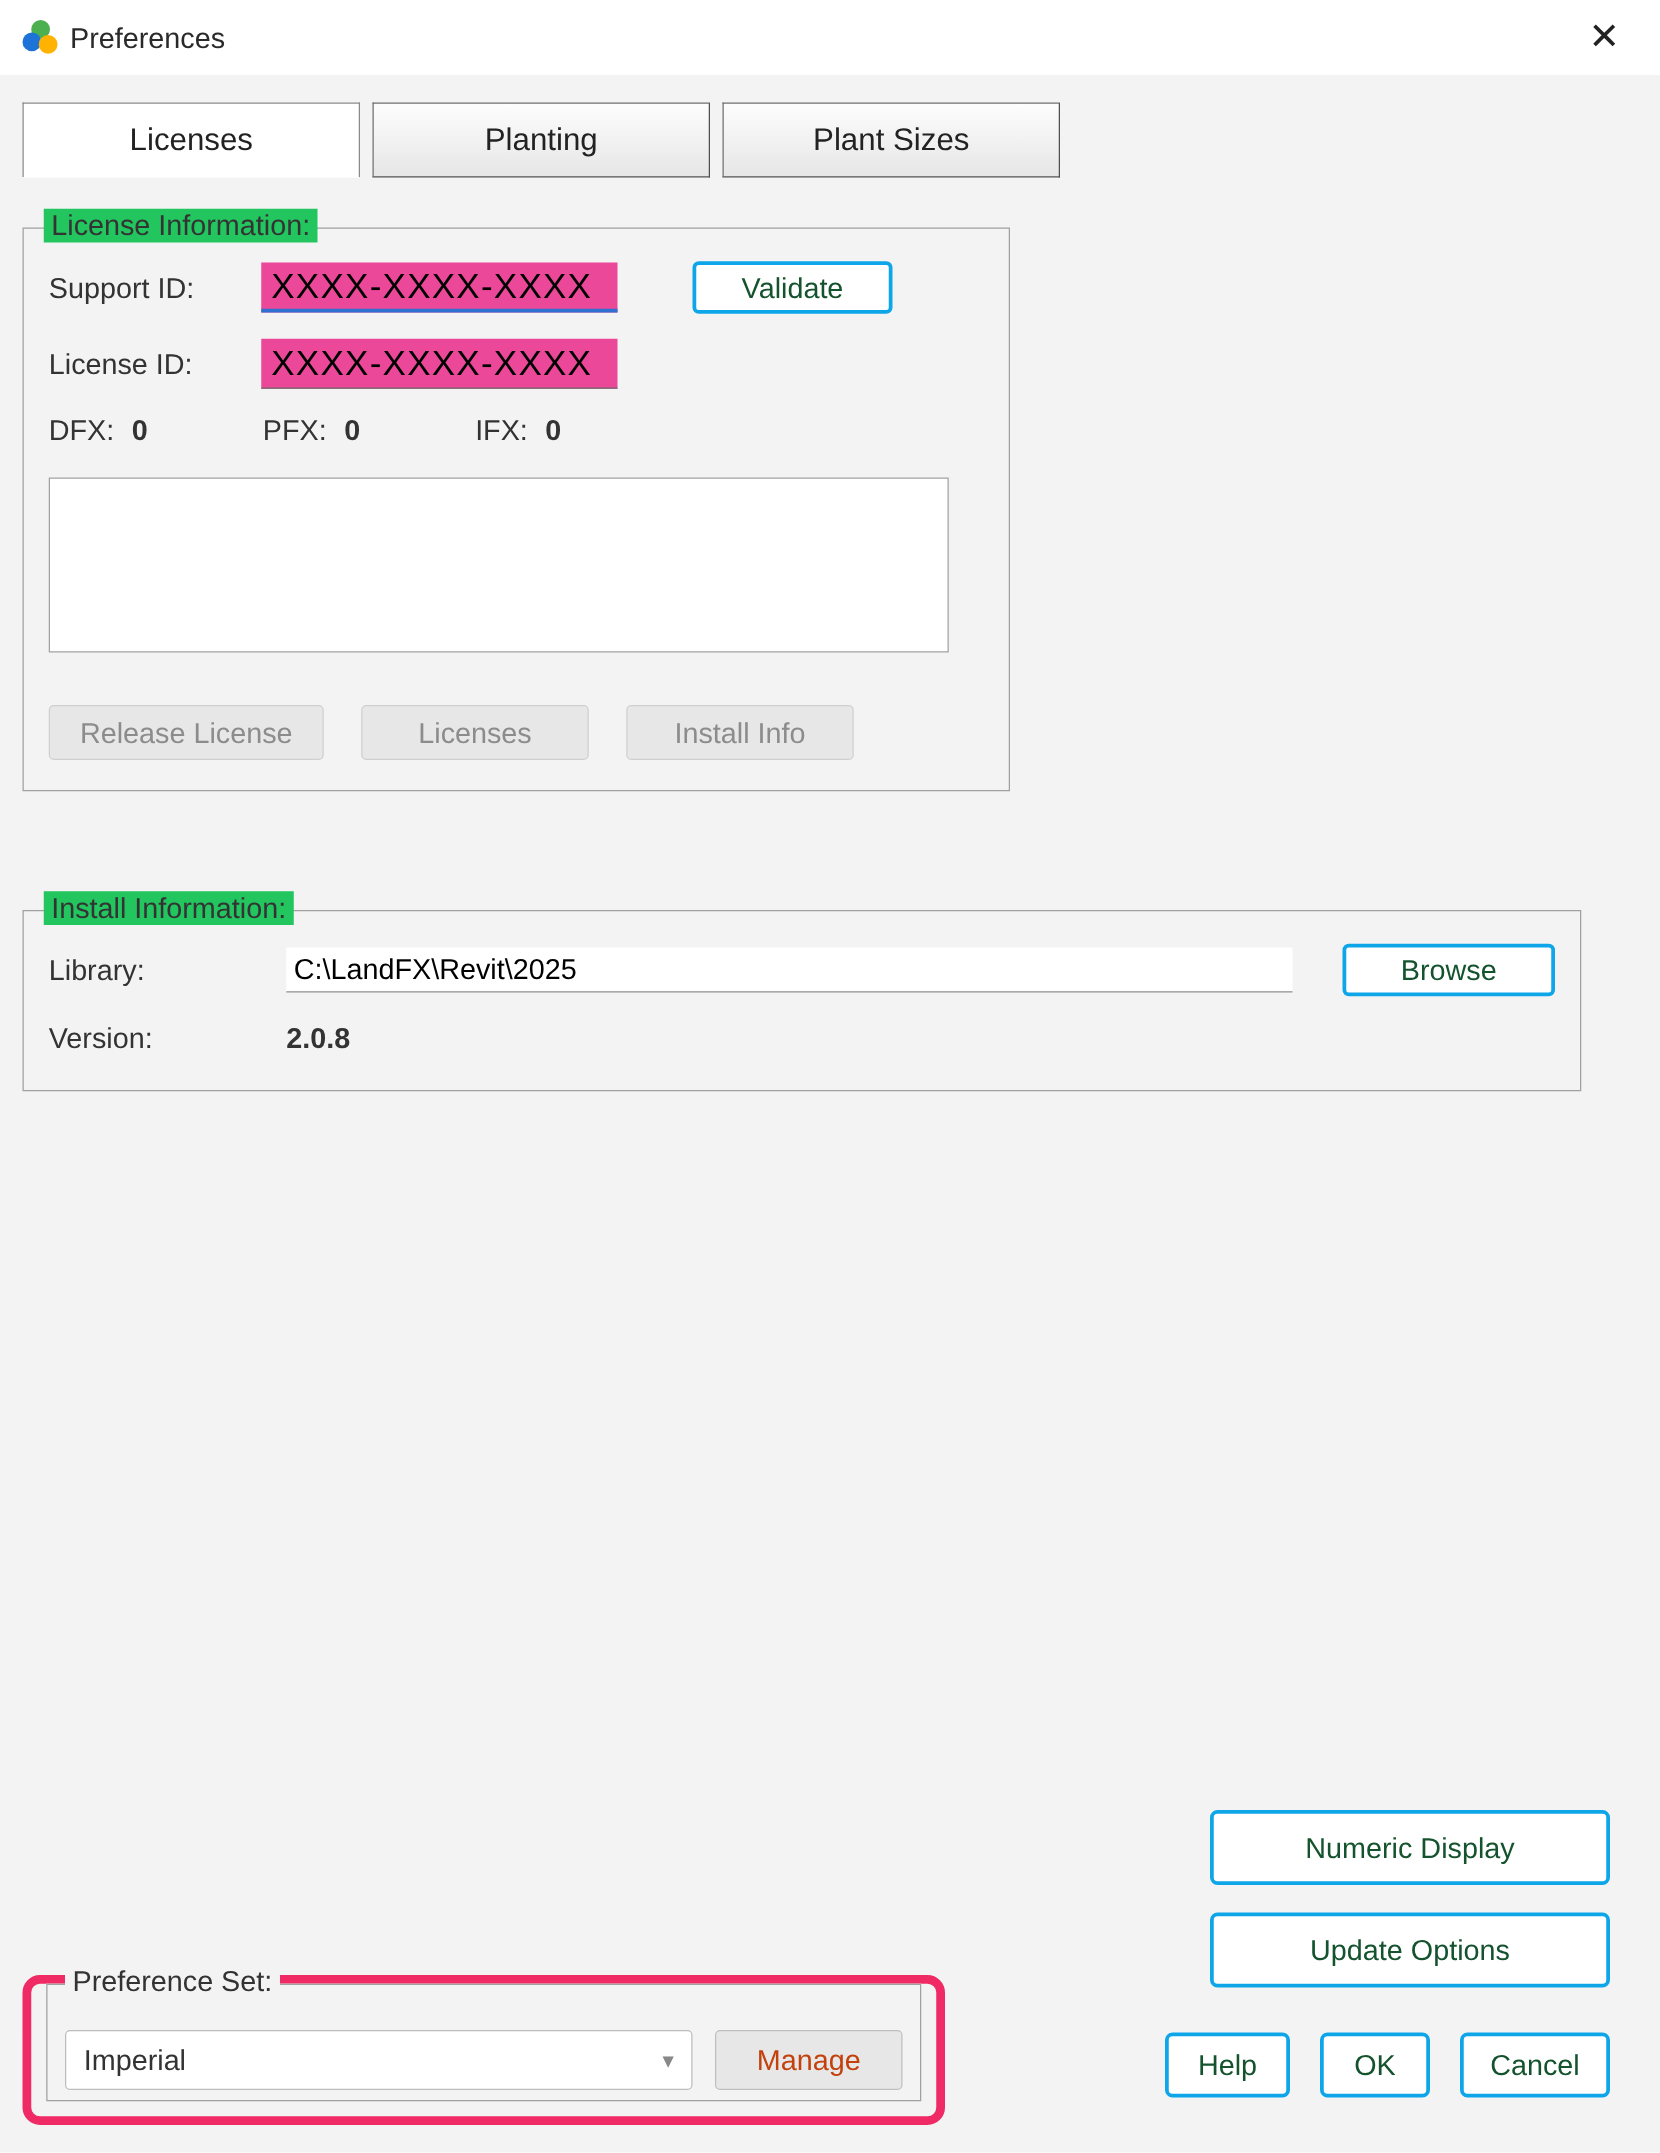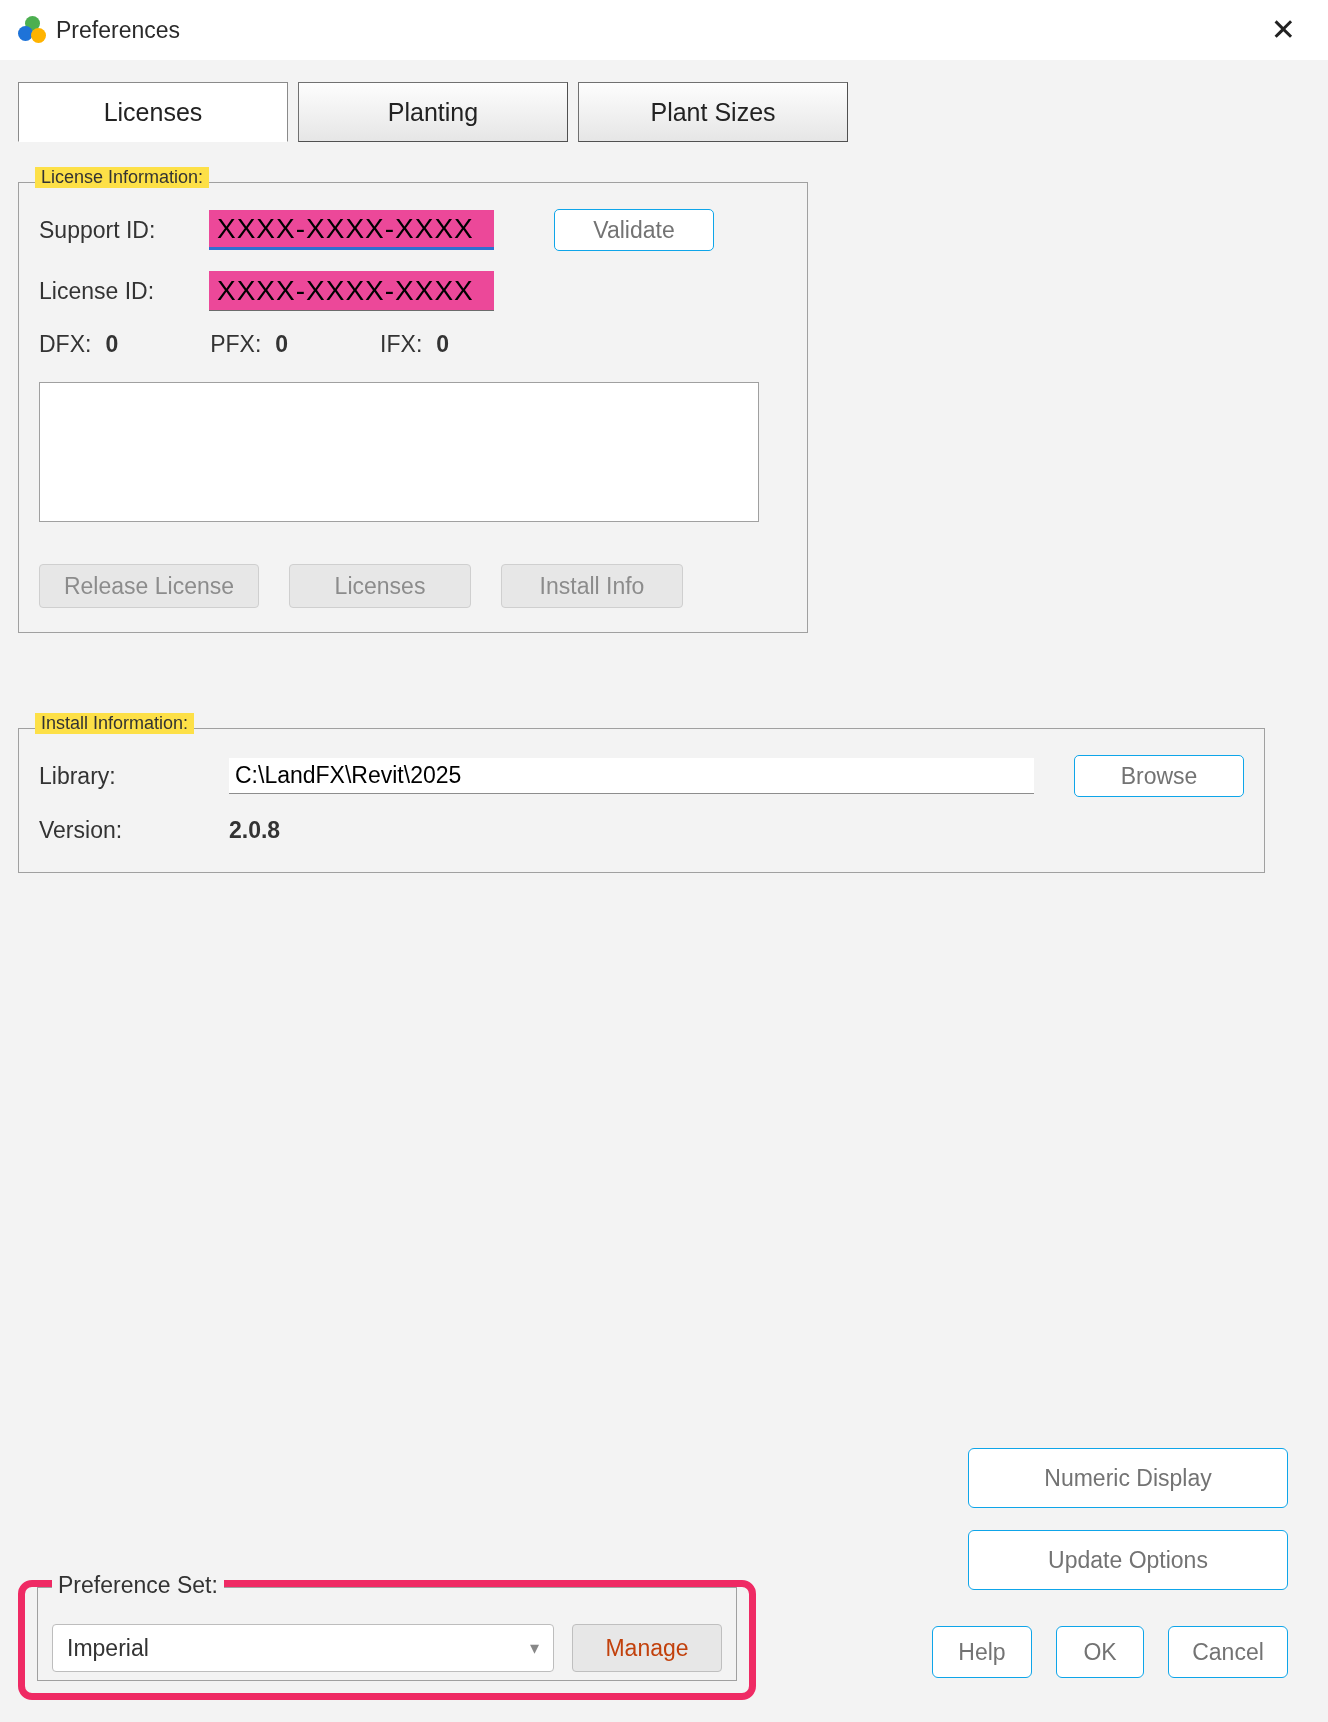--- a/index.html
+++ b/index.html
@@ -72,23 +72,23 @@
   
   .group {
     border:1px solid #a0a0a0;
     position: relative;
     padding: 26px 20px 24px 20px;
     background:#f3f3f3;
   }
   .group > .legend {
     position:absolute;
     top:-16px; left:16px;
-    background:#fde047;
+    background:#22c55e;
     padding:0 6px;
-    font-size:18px;
+    font-size:23px;
     color:#333;
   }
 
   .license-group { width: 790px; }
   .install-group { width: 1247px; margin-top: 95px; }
 
   
   .row { display:flex; align-items:center; margin-bottom: 20px; }
   .lbl { width: 170px; color:#333; }
 
@@ -101,24 +101,24 @@
     font-size:28px;
     font-weight:400;
     letter-spacing:1px;
   }
   .txt.focus { border-bottom:3px solid #2f6fd0; }
   .support-txt, .license-txt { width: 285px; }
 
   .btn {
     height: 42px;
     background:#fff;
-    border:1px solid #0ea5e9;
+    border:3px solid #0ea5e9;
     border-radius:5px;
     font-size:23px;
-    color:#737373;
+    color:#14532d;
     display:inline-flex; align-items:center; justify-content:center;
     cursor:pointer;
     padding: 0 18px;
   }
   .btn.flat {
     background:#e7e7e7;
     border:1px solid #cfcfcf;
     color:#8c8c8c;
     border-radius:4px;
   }

